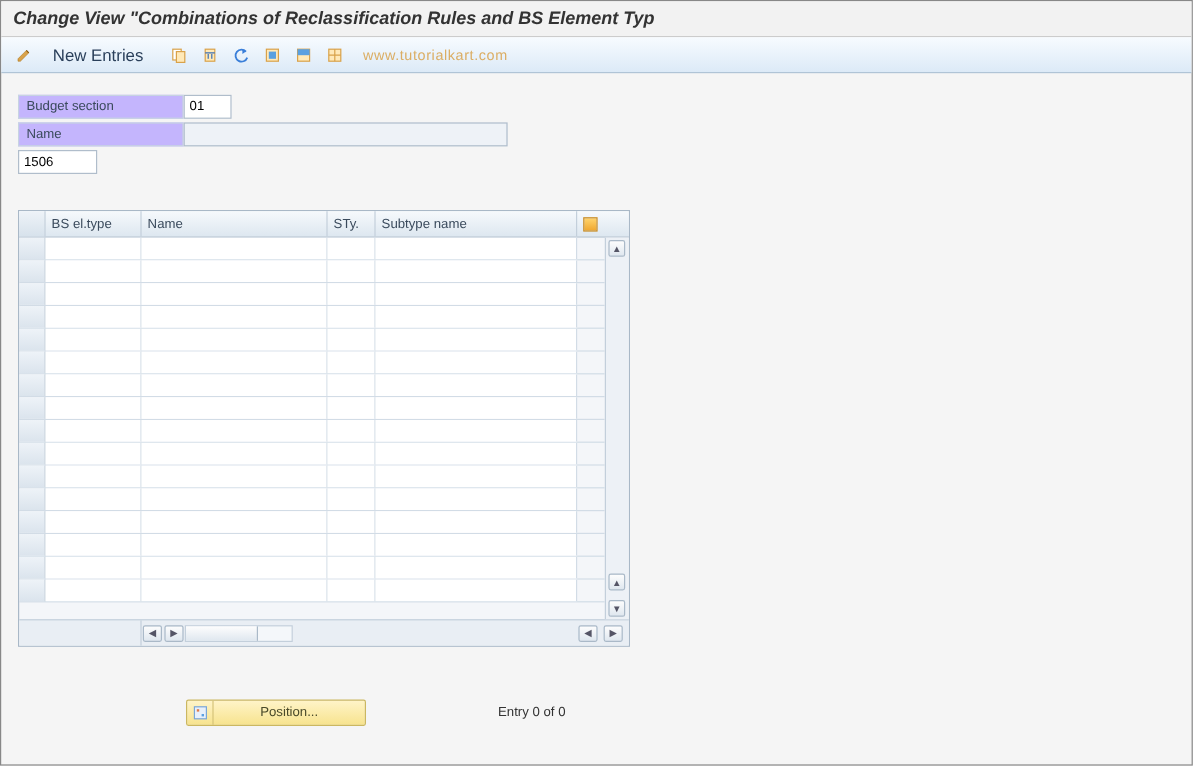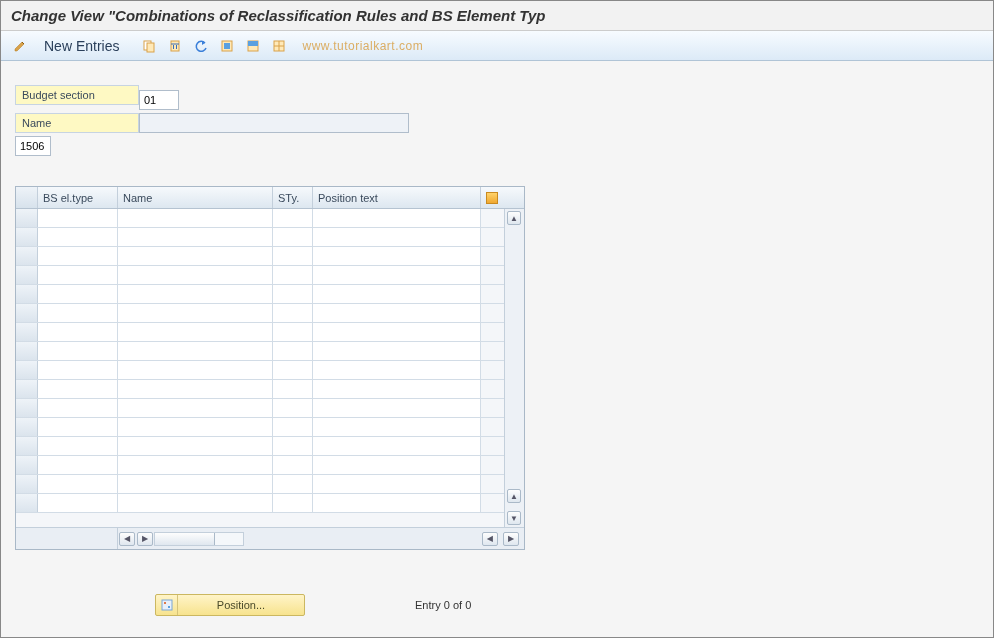--- a/index.html
+++ b/index.html
@@ -60,40 +60,40 @@
       opacity: 0.85;
       letter-spacing: 0.5px;
     }
     .content { padding: 18px 14px; }
     .form-row {
       display: flex;
       align-items: center;
       margin-bottom: 3px;
     }
     .form-label {
-      width: 124px;
-      background: #fef9c3;
+      width: 138px;
+      background: #c4b5fd;
       border: 1px solid #c7d4e2;
       padding: 2px 6px;
       height: 20px;
       display: flex;
       align-items: center;
       color: #3a4a5c;
     }
     .form-input {
       height: 20px;
       border: 1px solid #b0bdcb;
       background: #fff;
       padding: 0 4px;
       font-size: 11px;
       font-family: inherit;
     }
     .form-input.readonly { background: #eef2f7; color: #555; }
-    .w40 { width: 40px; margin-top: 11px; }
-    .w55 { width: 36px; }
+    .w40 { width: 40px; }
+    .w55 { width: 66px; }
     .w270 { width: 270px; }
     .w170 { width: 170px; }
 
     .grid-wrap {
       margin-top: 30px;
       width: 510px;
       border: 1px solid #a9b8c7;
       background: #f4f6f9;
       position: relative;
     }
@@ -307,21 +307,21 @@
   <div class="form-row">
     <input class="form-input w55" value="1506" style="">
   </div>
 
   <div class="grid-wrap">
     <div class="grid-header">
       <div class="gh-cell gh-sel"></div>
       <div class="gh-cell gh-c1">BS el.type</div>
       <div class="gh-cell gh-c2">Name</div>
       <div class="gh-cell gh-c3">STy.</div>
-      <div class="gh-cell gh-c4">Position text</div>
+      <div class="gh-cell gh-c4">Subtype name</div>
       <div class="gh-cell gh-cfg">
           <span class="cfg-icon"></span>
         </div>
     </div>
     <div class="grid-body">
       <div class="grid-rows">
         <div class="grid-row">
             <div class="gr-sel"></div>
             <div class="gr-cell gr-c1"></div>
             <div class="gr-cell gr-c2"></div>

